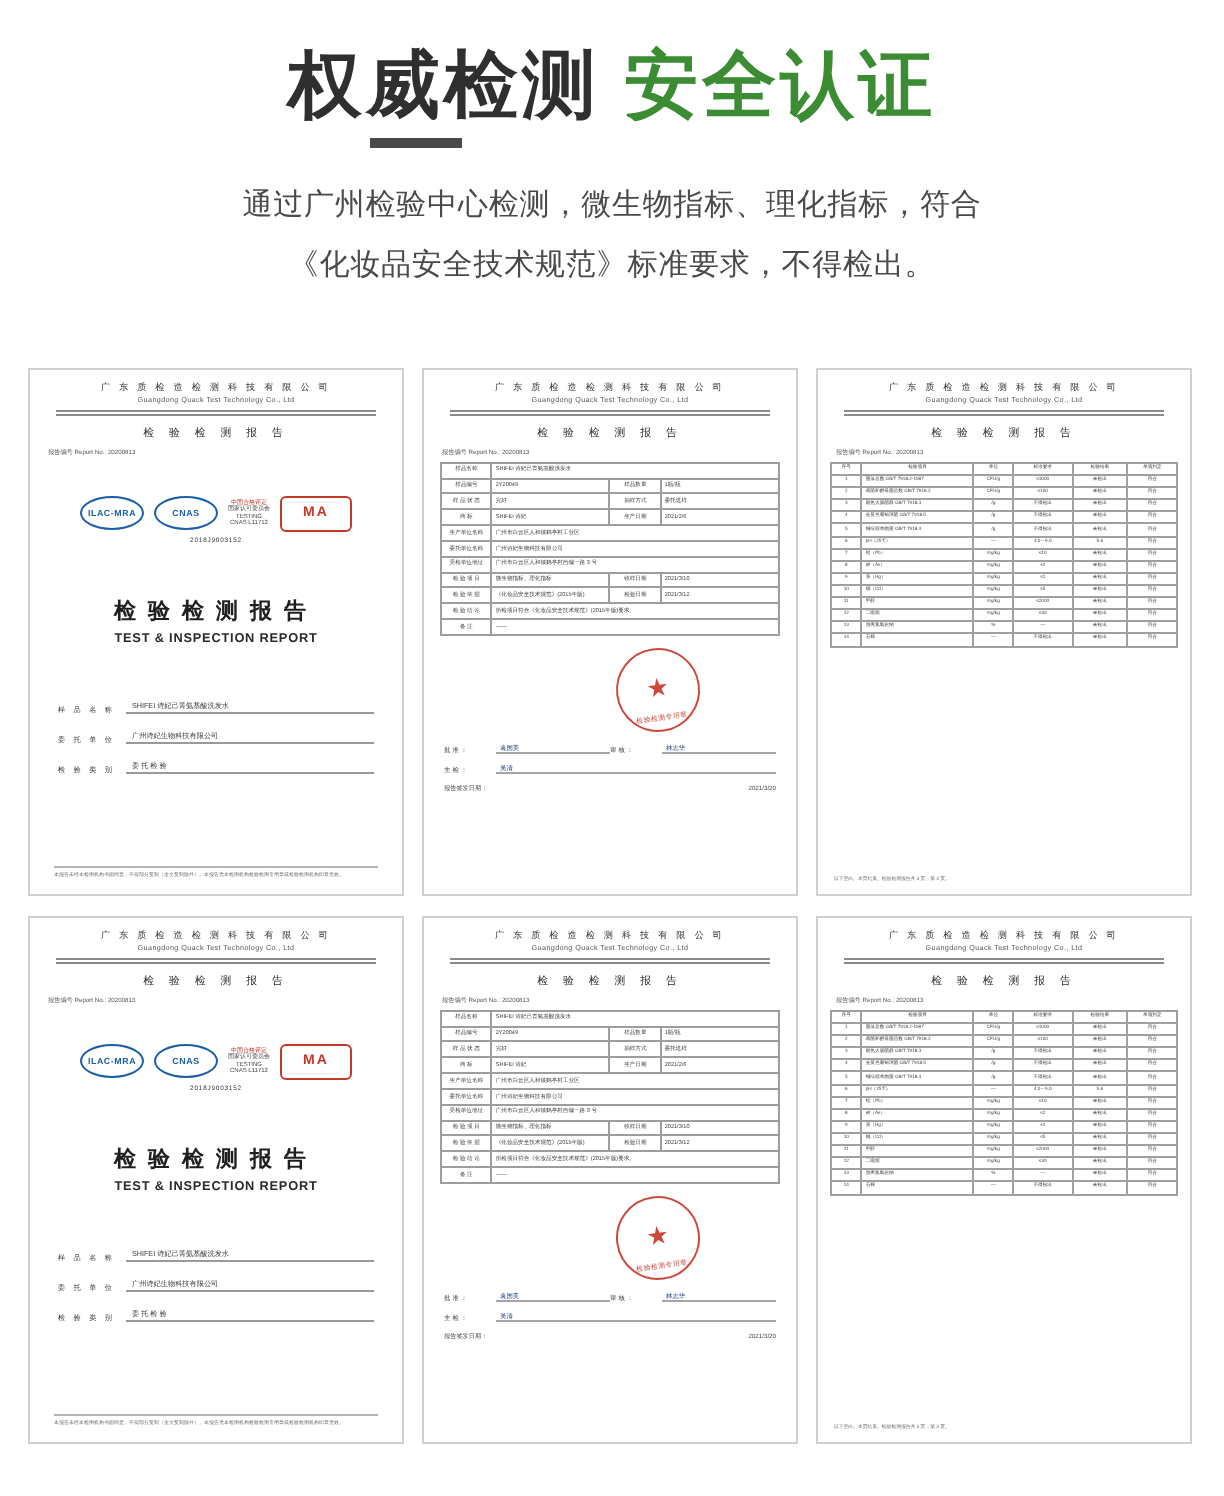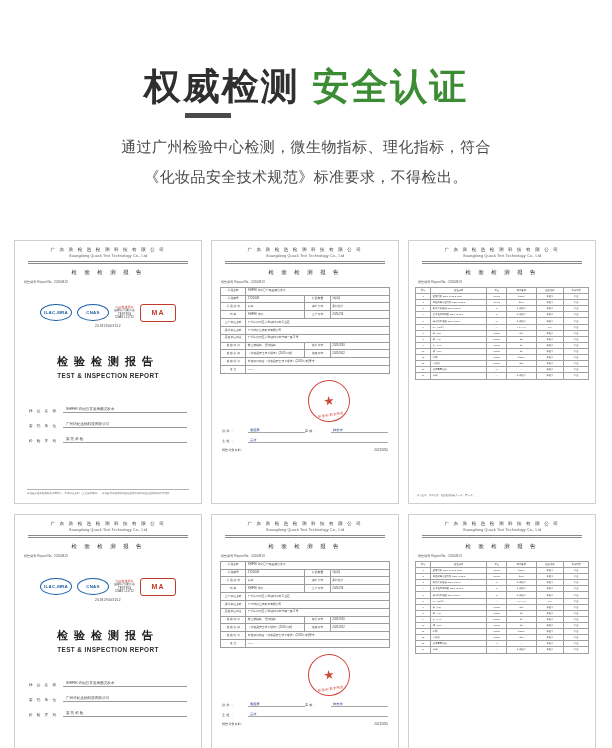--- a/index.html
+++ b/index.html
@@ -18,21 +18,20 @@
     position: relative;
     width: 612px;
     height: 748px;
     box-sizing: border-box;
   }
 
   
   .header {
     padding-top: 22px;
     text-align: center;
-    margin-top: 44px;
   }
   .headline {
     font-size: 37px;
     font-weight: bold;
     letter-spacing: 2px;
     color: #3c3c3c;
     line-height: 1.15;
     display: inline-block;
     position: relative;
   }
@@ -51,21 +50,21 @@
     margin-top: 14px;
     font-size: 15px;
     line-height: 2.0;
     color: #4a4a4a;
     letter-spacing: 0.4px;
   }
 
   
   .cert-grid {
     position: absolute;
-    top: 196px;
+    top: 184px;
     left: 14px;
     width: 584px;
     display: grid;
     grid-template-columns: repeat(3, 188px);
     grid-template-rows: repeat(2, 264px);
     gap: 10px 9px;
   }
   .cert {
     position: relative;
     background: #ffffff;

